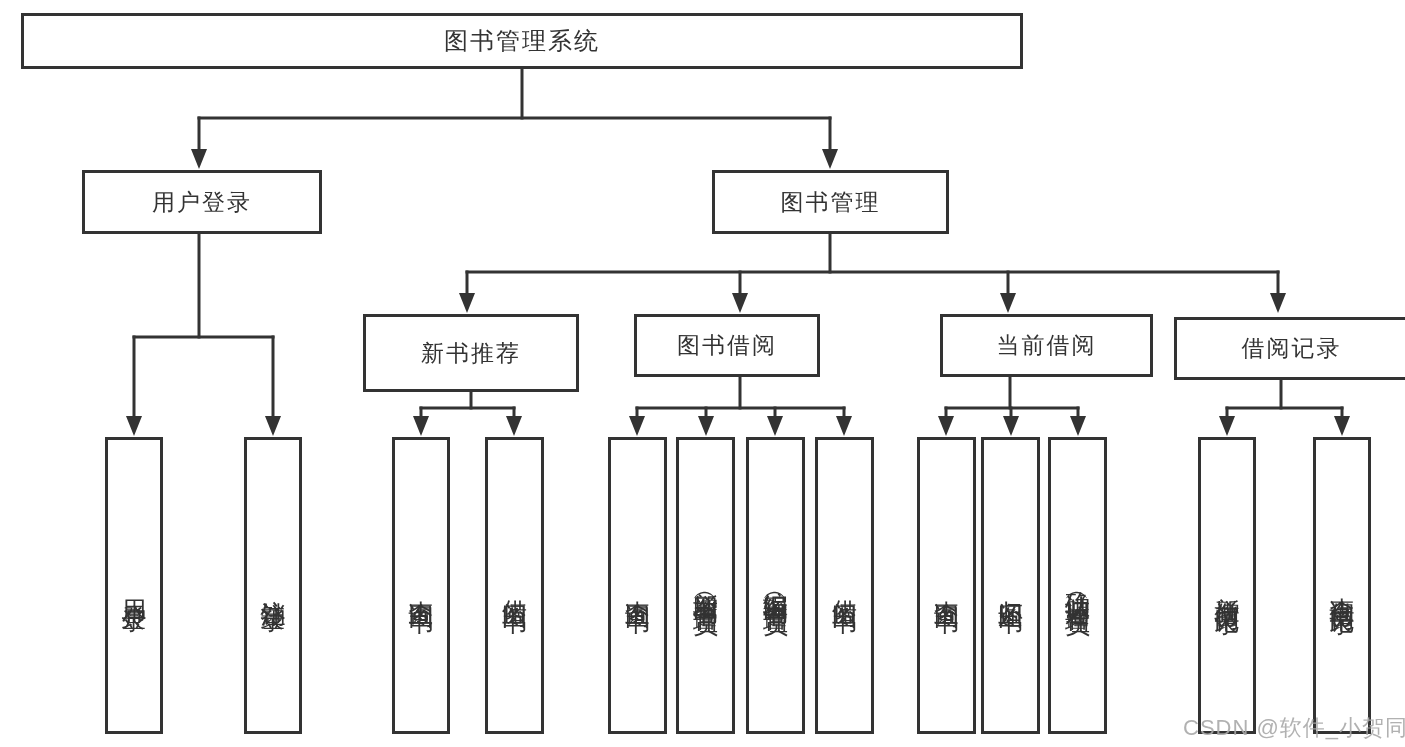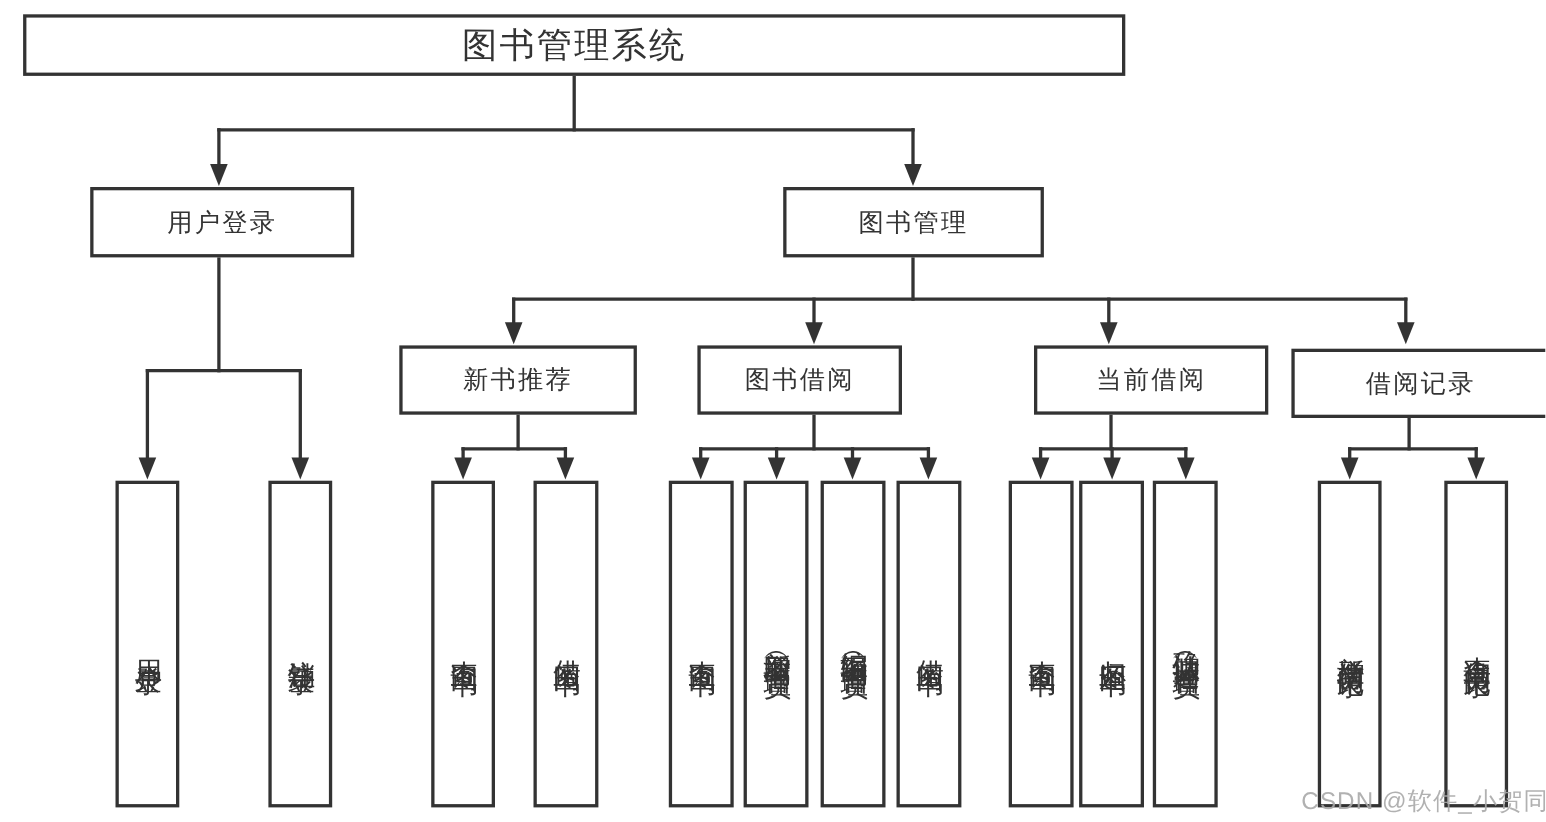--- a/index.html
+++ b/index.html
@@ -24,21 +24,21 @@
   }
   .node .label{
     line-height:1.15;
     white-space:nowrap;
   }
   .node.horizontal .label{
     font-size:23px;
     letter-spacing:2px;
   }
   .node.root .label{
-    font-size:32px;
+    font-size:24px;
     letter-spacing:2px;
   }
   .node.vertical .label{
     writing-mode:vertical-rl;
     text-orientation:mixed;
     font-size:25px;
     letter-spacing:3px;
     line-height:1;
     white-space:nowrap;
   }
@@ -114,21 +114,21 @@
   <div id="nodes">
       <div class="node horizontal root" style="left: 21px; top: 13px; width: 1002px; height: 56px; border-color: rgb(51, 51, 51); color: rgb(51, 51, 51);">
         <span class="label">图书管理系统</span>
       </div>
       <div class="node horizontal" style="left: 82px; top: 170px; width: 240px; height: 64px; border-color: rgb(51, 51, 51); color: rgb(51, 51, 51);">
         <span class="label">用户登录</span>
       </div>
       <div class="node horizontal" style="left: 712px; top: 170px; width: 237px; height: 64px; border-color: rgb(51, 51, 51); color: rgb(51, 51, 51);">
         <span class="label">图书管理</span>
       </div>
-      <div class="node horizontal" style="left: 363px; top: 314px; width: 216px; height: 63px; border-color: rgb(51, 51, 51); color: rgb(51, 51, 51);">
+      <div class="node horizontal" style="left: 363px; top: 314px; width: 216px; height: 78px; border-color: rgb(51, 51, 51); color: rgb(51, 51, 51);">
         <span class="label">新书推荐</span>
       </div>
       <div class="node horizontal" style="left: 634px; top: 314px; width: 186px; height: 63px; border-color: rgb(51, 51, 51); color: rgb(51, 51, 51);">
         <span class="label">图书借阅</span>
       </div>
       <div class="node horizontal" style="left: 940px; top: 314px; width: 213px; height: 63px; border-color: rgb(51, 51, 51); color: rgb(51, 51, 51);">
         <span class="label">当前借阅</span>
       </div>
       <div class="node horizontal" style="left: 1174px; top: 317px; width: 235px; height: 63px; border-color: rgb(51, 51, 51); color: rgb(51, 51, 51);">
         <span class="label">借阅记录</span>

